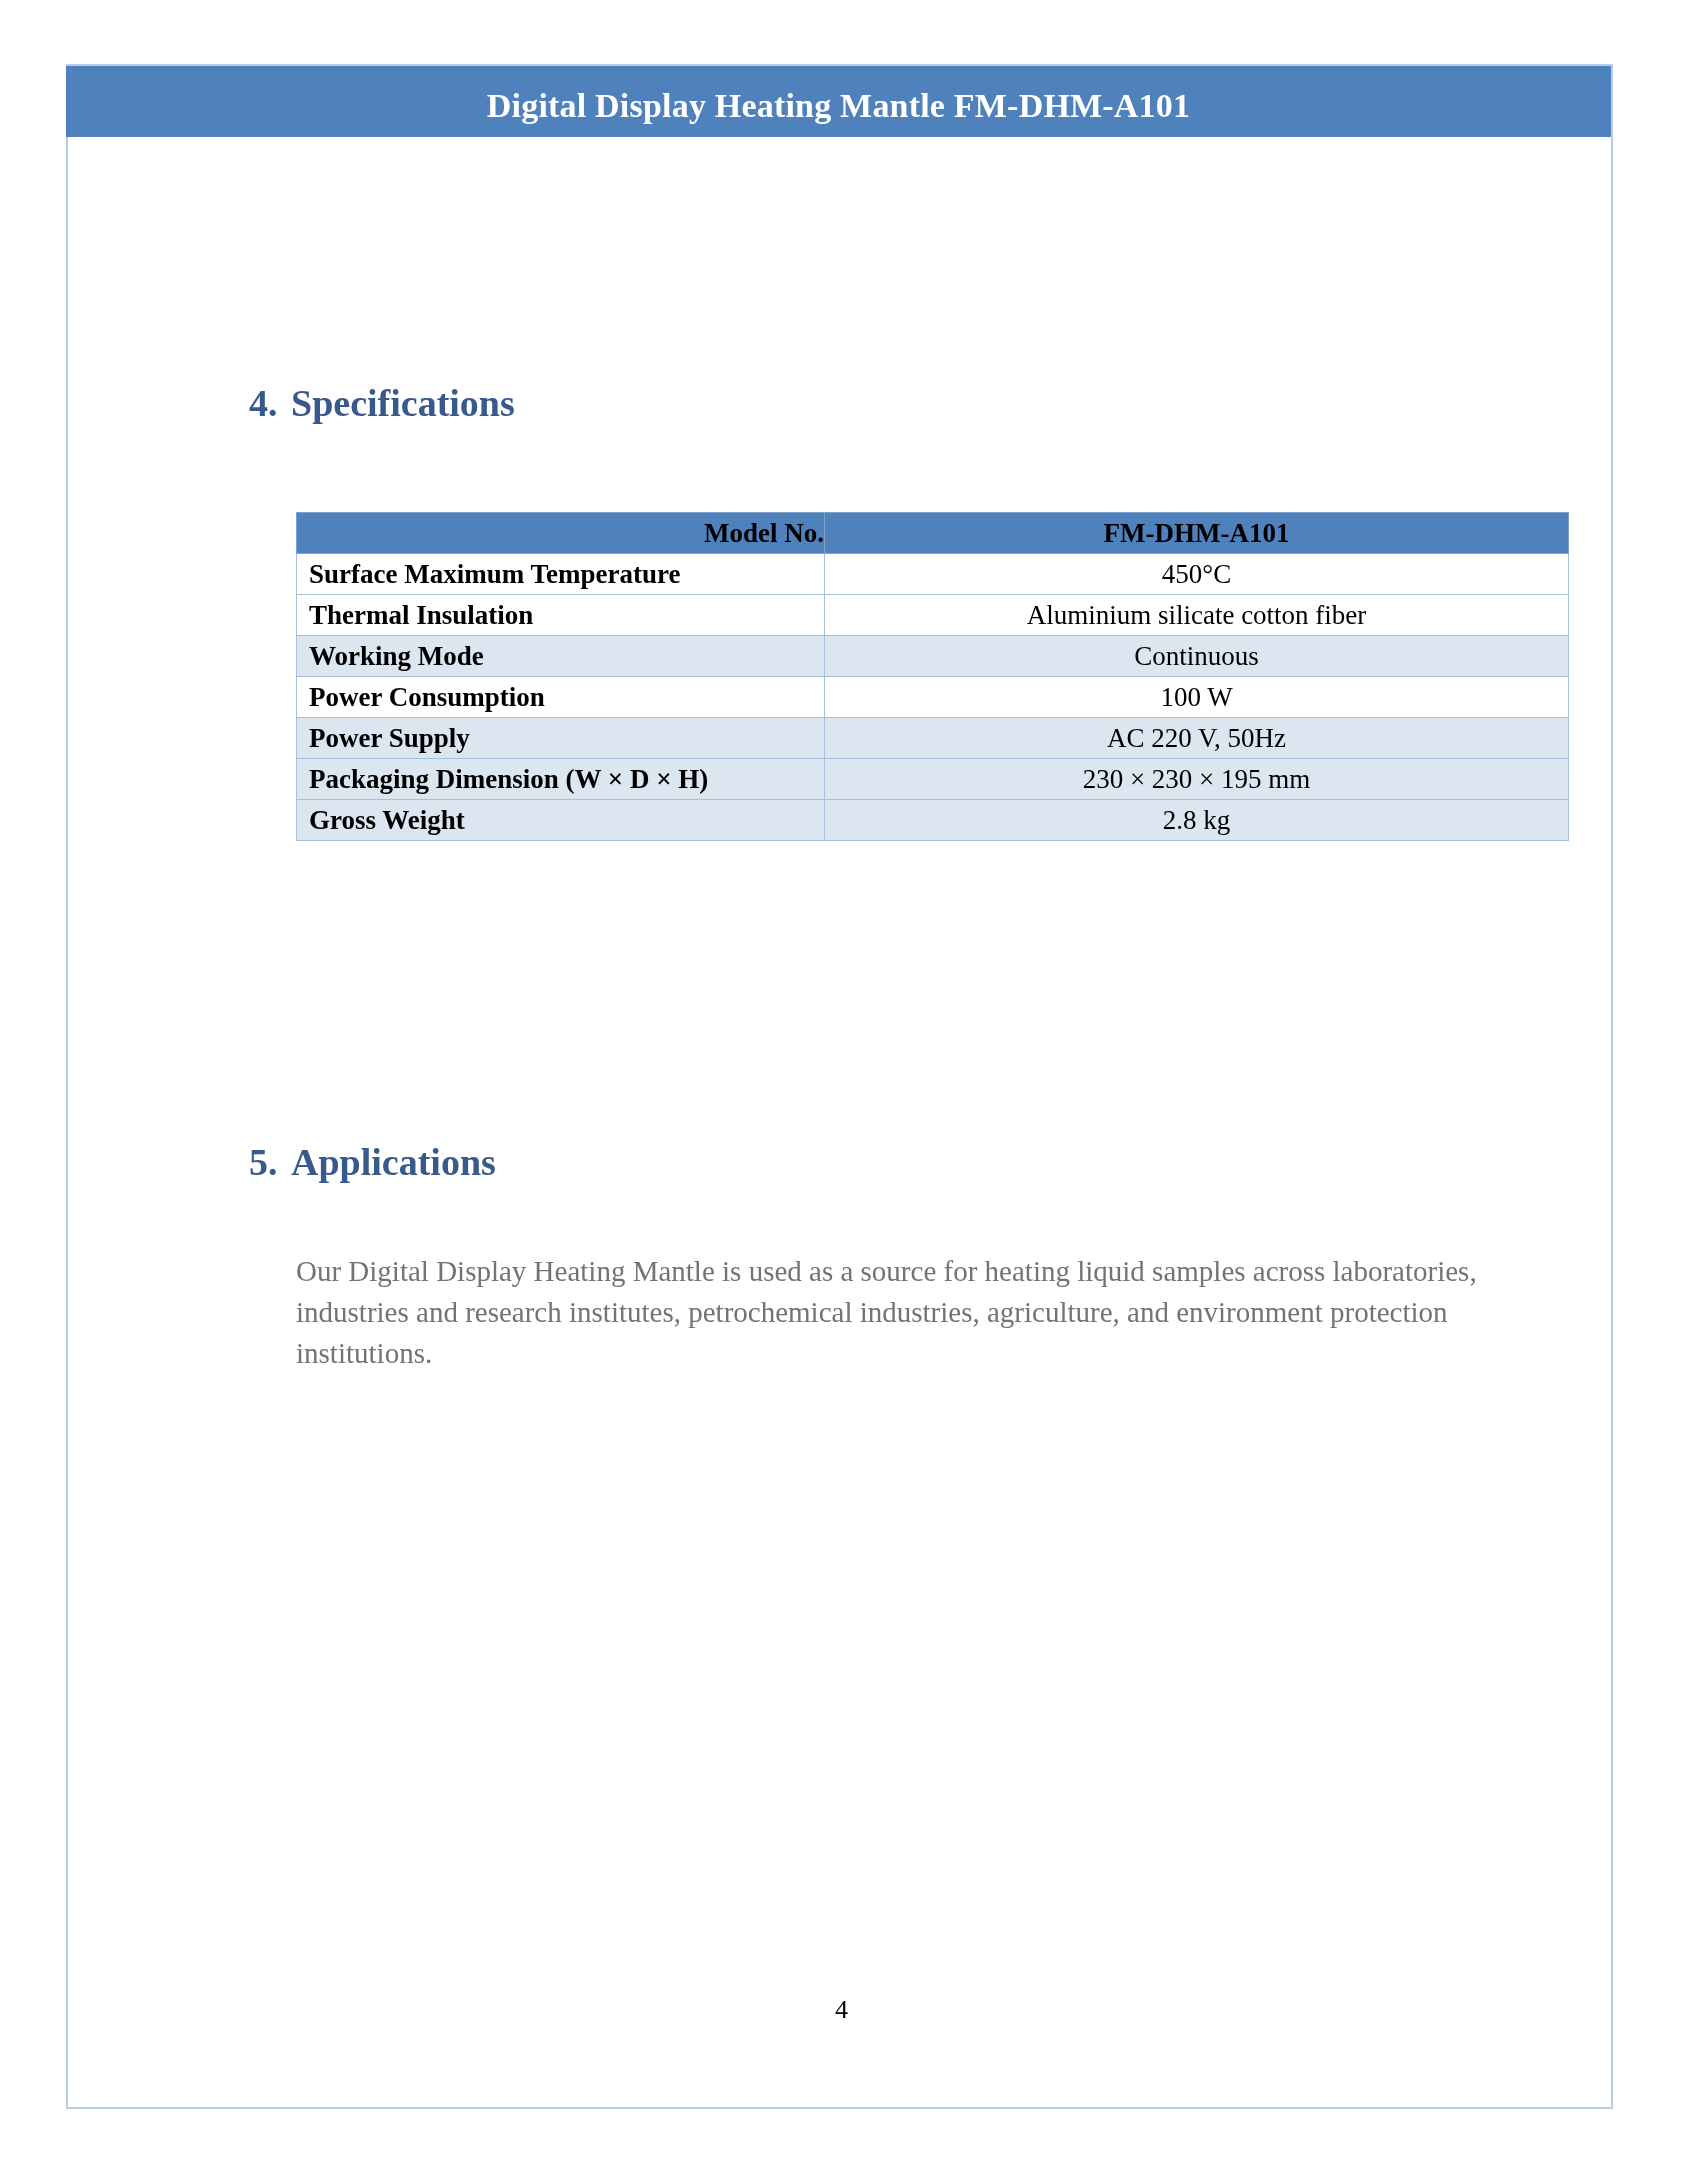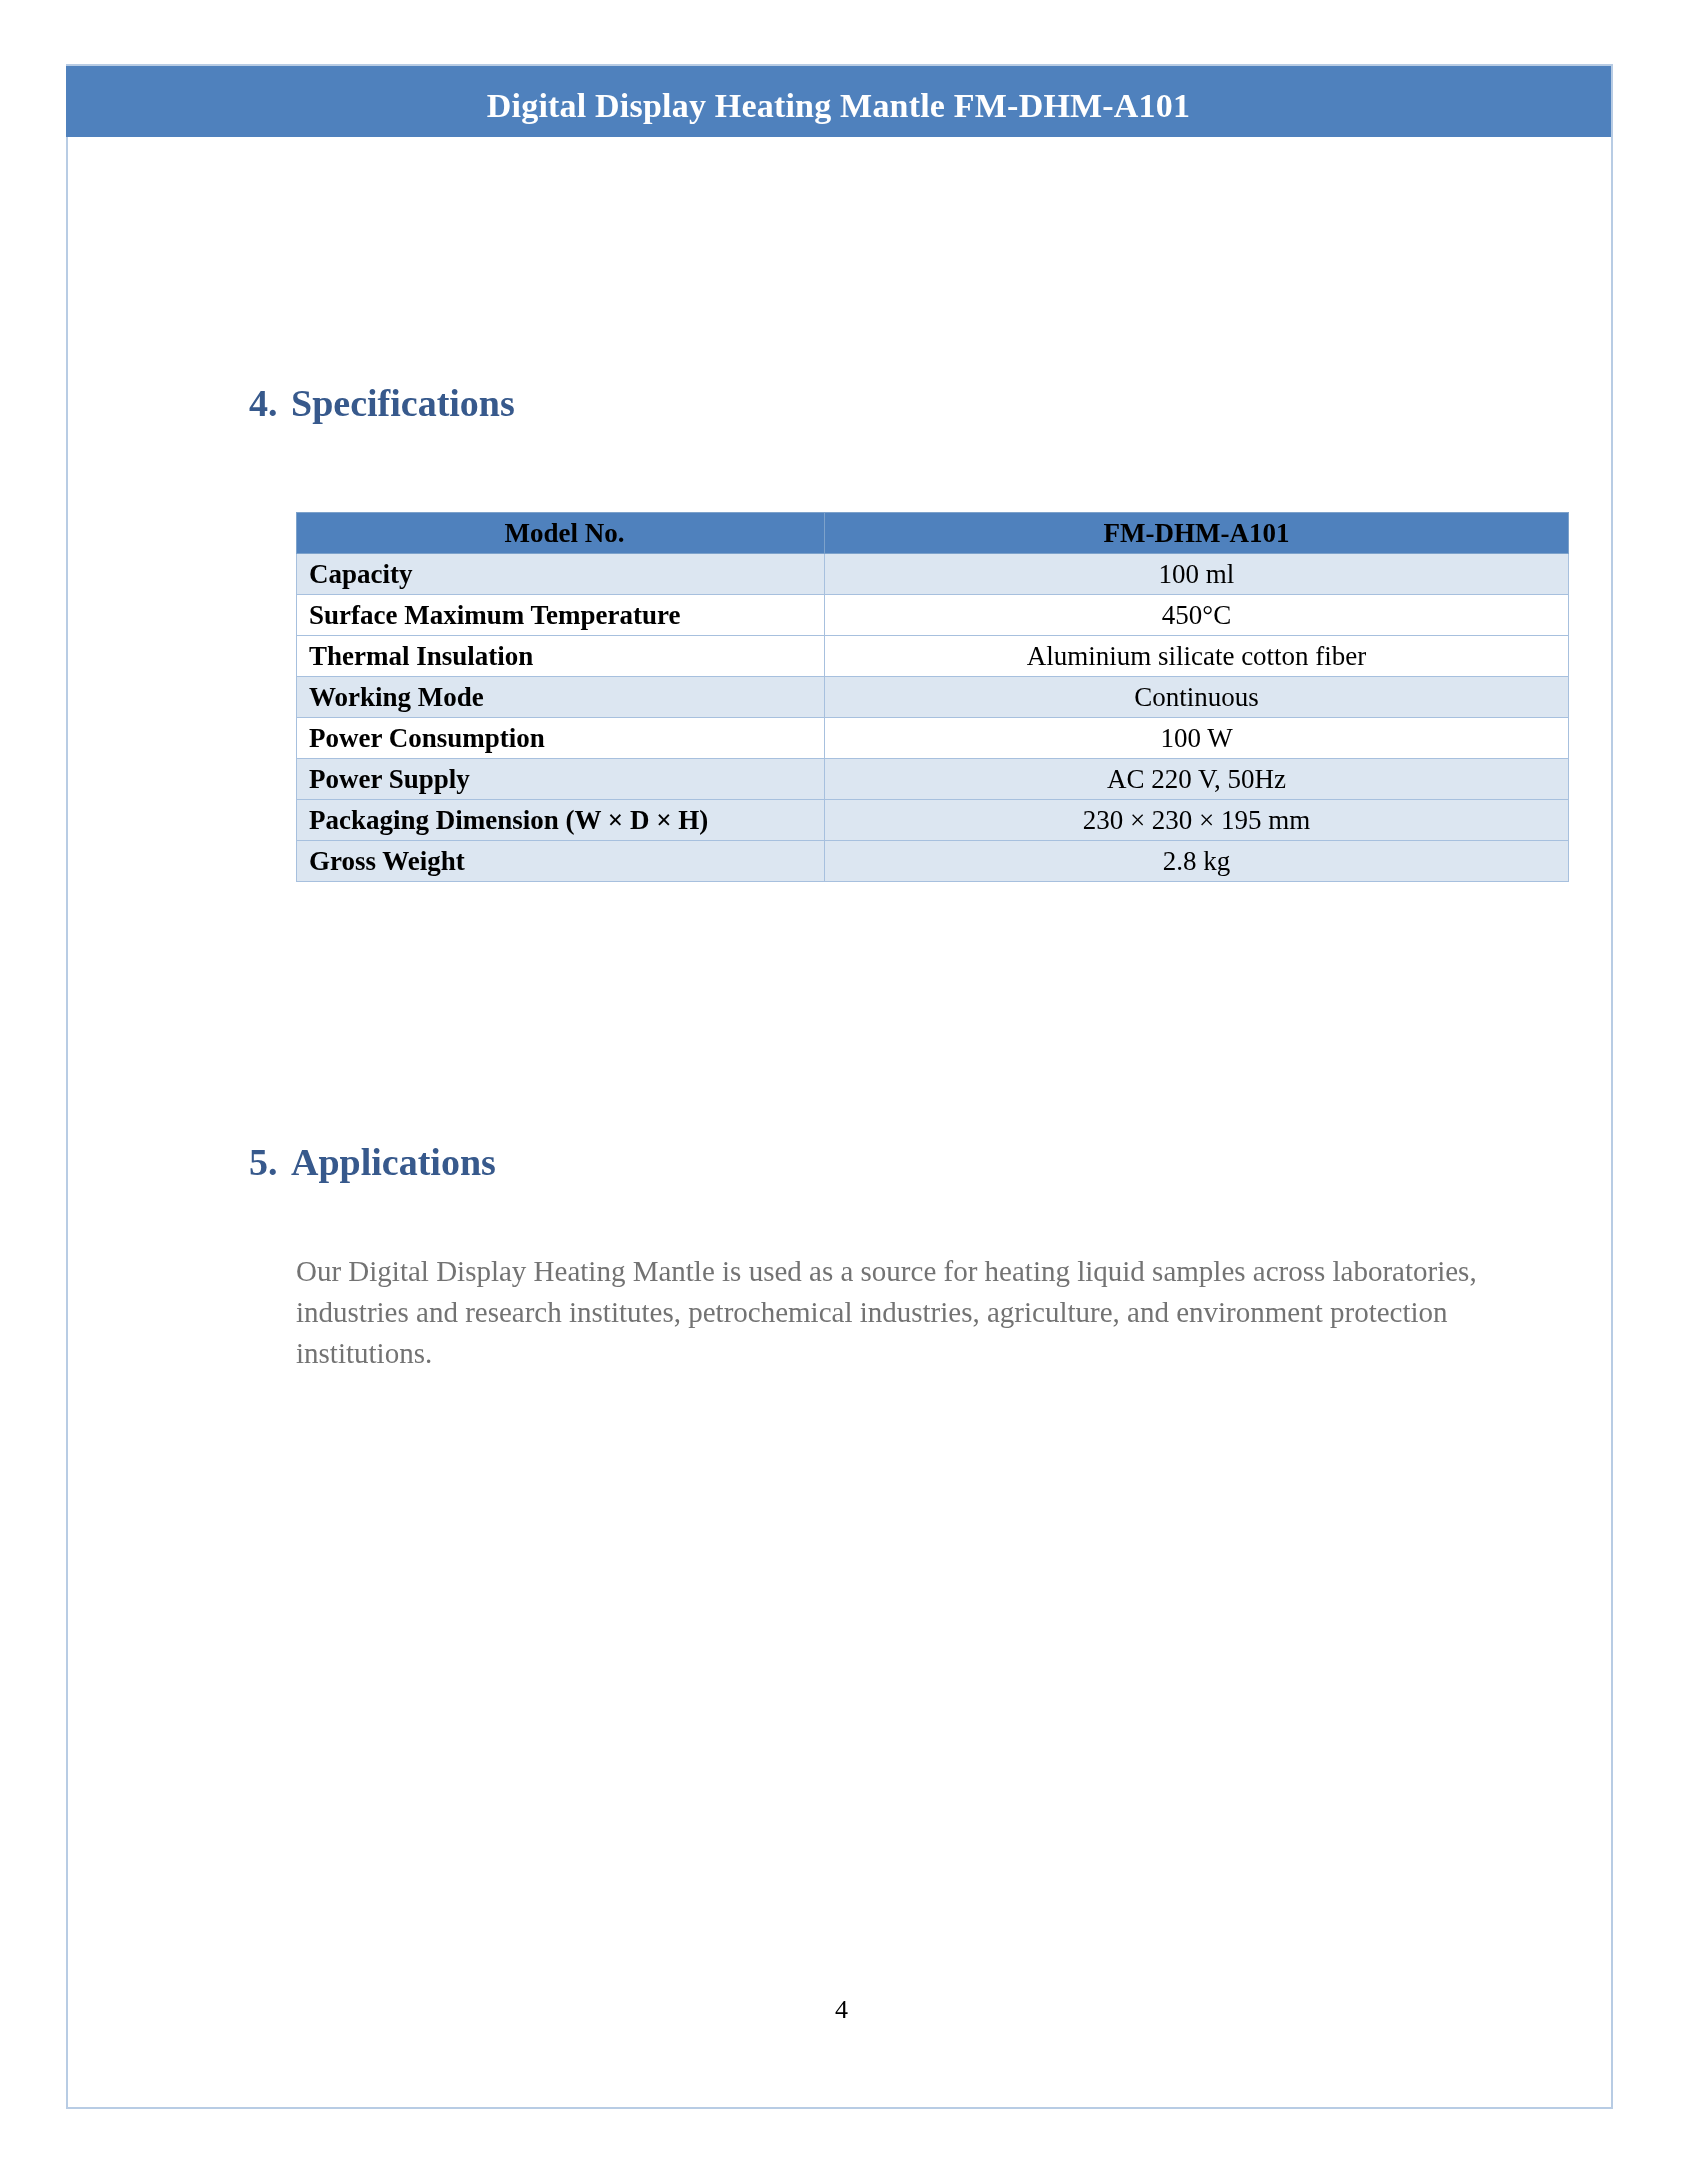--- a/index.html
+++ b/index.html
@@ -104,21 +104,21 @@
     line-height: 1;
   }
 
   .spec-table thead th {
     background: #4f81bd;
     color: #000000;
     font-weight: bold;
     border-color: #7da2cb;
   }
   .spec-table thead th.th-label {
-    text-align: center;
+    text-align: right;
     padding-left: 8px;
   }
   .spec-table thead th.th-value {
     text-align: center;
   }
 
   .spec-table tbody td.cell-label {
     text-align: left;
     padding-left: 12px;
     font-weight: bold;
@@ -182,24 +182,20 @@
       <col class="c-label">
       <col class="c-value">
     </colgroup>
     <thead>
       <tr>
         <th class="th-label">Model No.</th>
         <th class="th-value">FM-DHM-A101</th>
       </tr>
     </thead>
     <tbody id="spec-table-body">
-        <tr class="row-alt">
-          <td class="cell-label">Capacity</td>
-          <td class="cell-value">100 ml</td>
-        </tr>
         <tr class="row-plain">
           <td class="cell-label">Surface Maximum Temperature</td>
           <td class="cell-value">450°C</td>
         </tr>
         <tr class="row-plain">
           <td class="cell-label">Thermal Insulation</td>
           <td class="cell-value">Aluminium silicate cotton fiber</td>
         </tr>
         <tr class="row-alt">
           <td class="cell-label">Working Mode</td>

